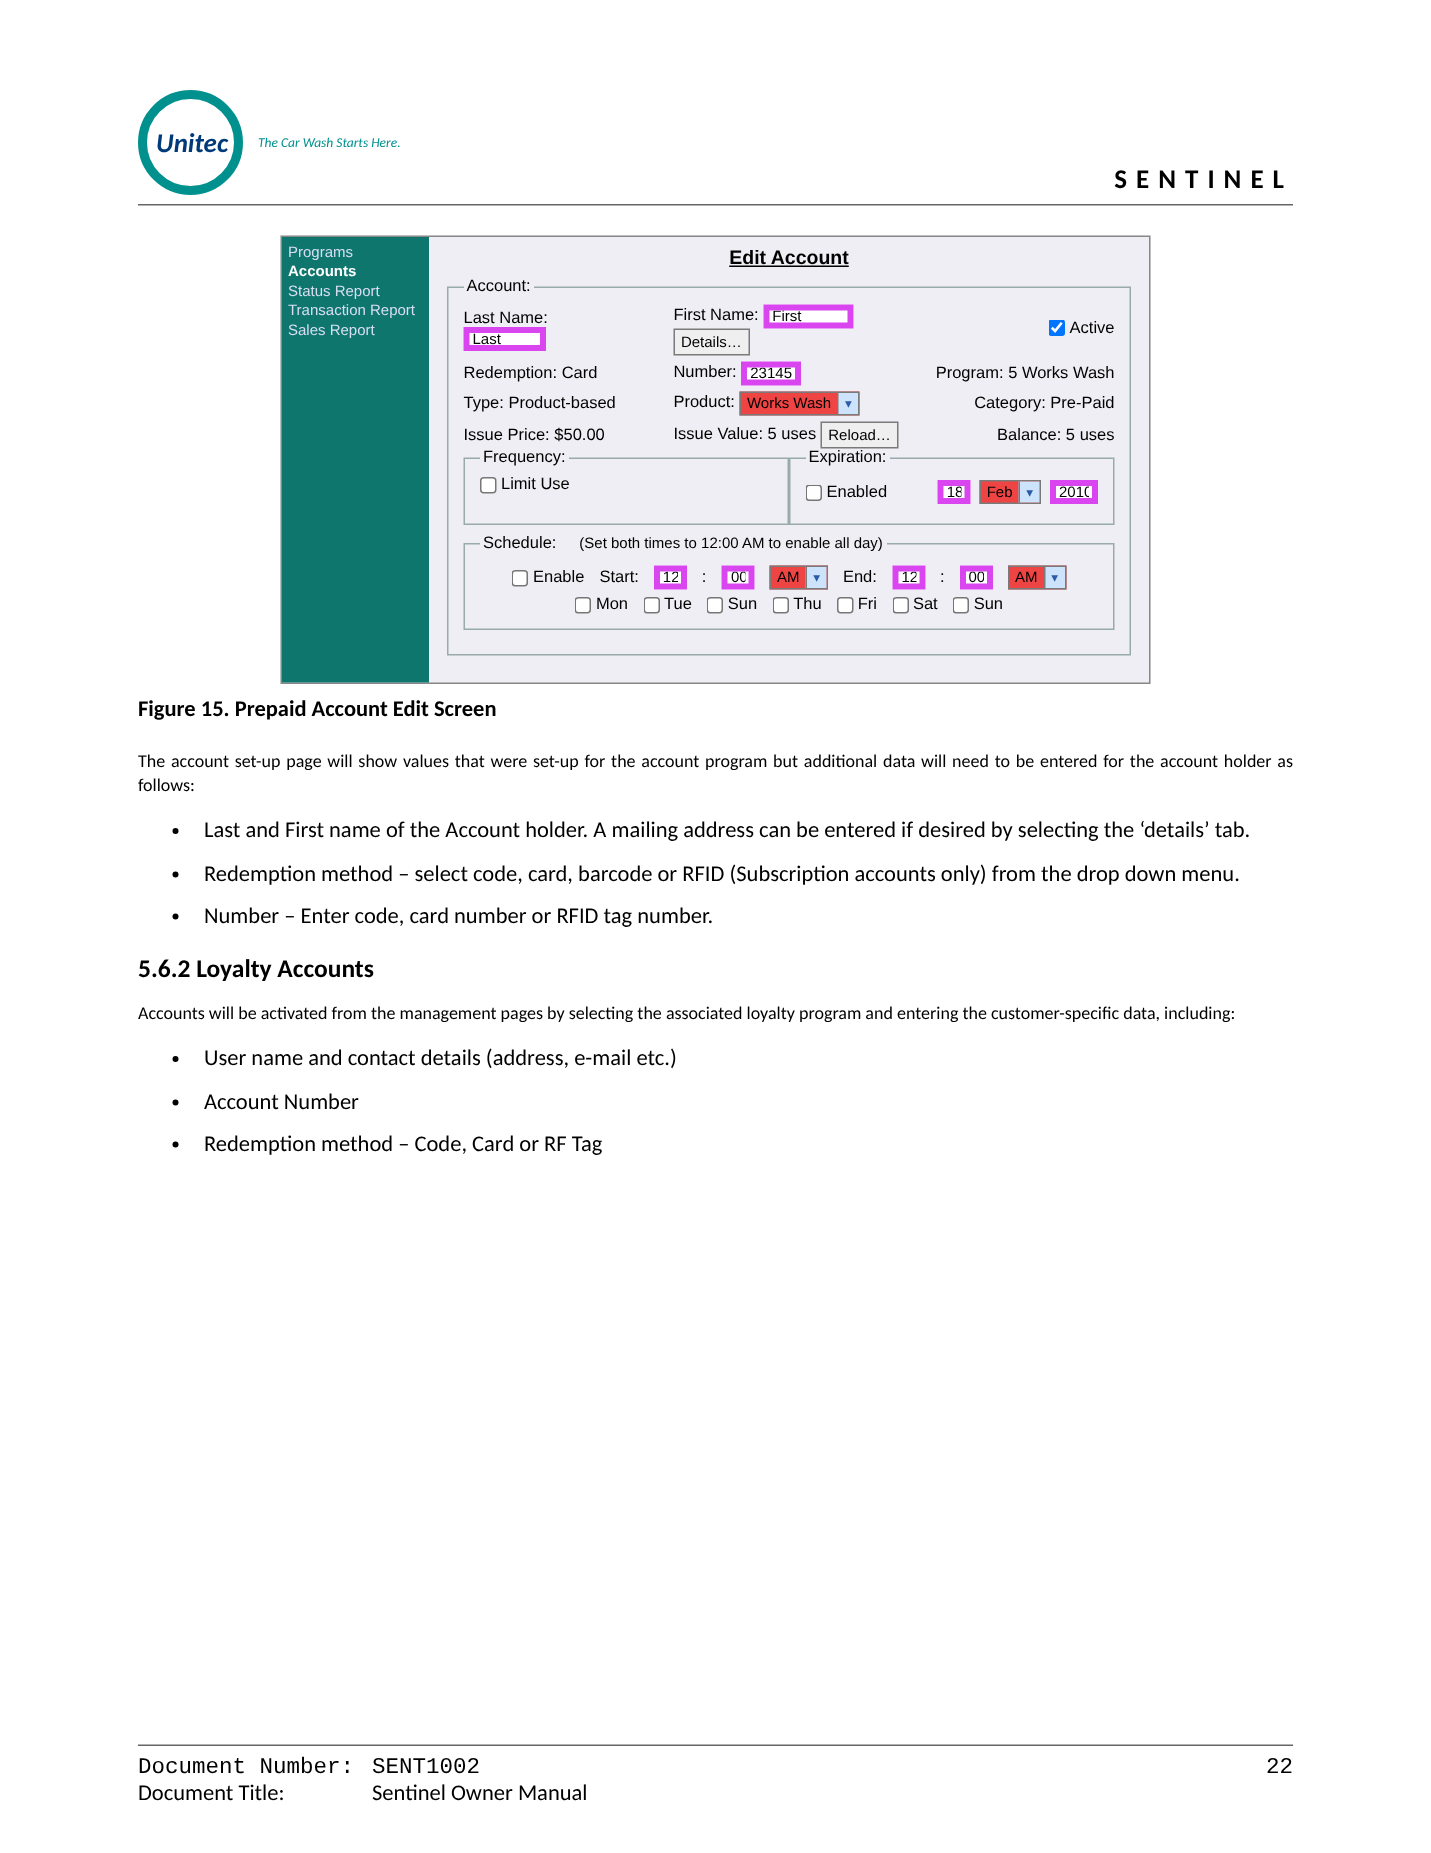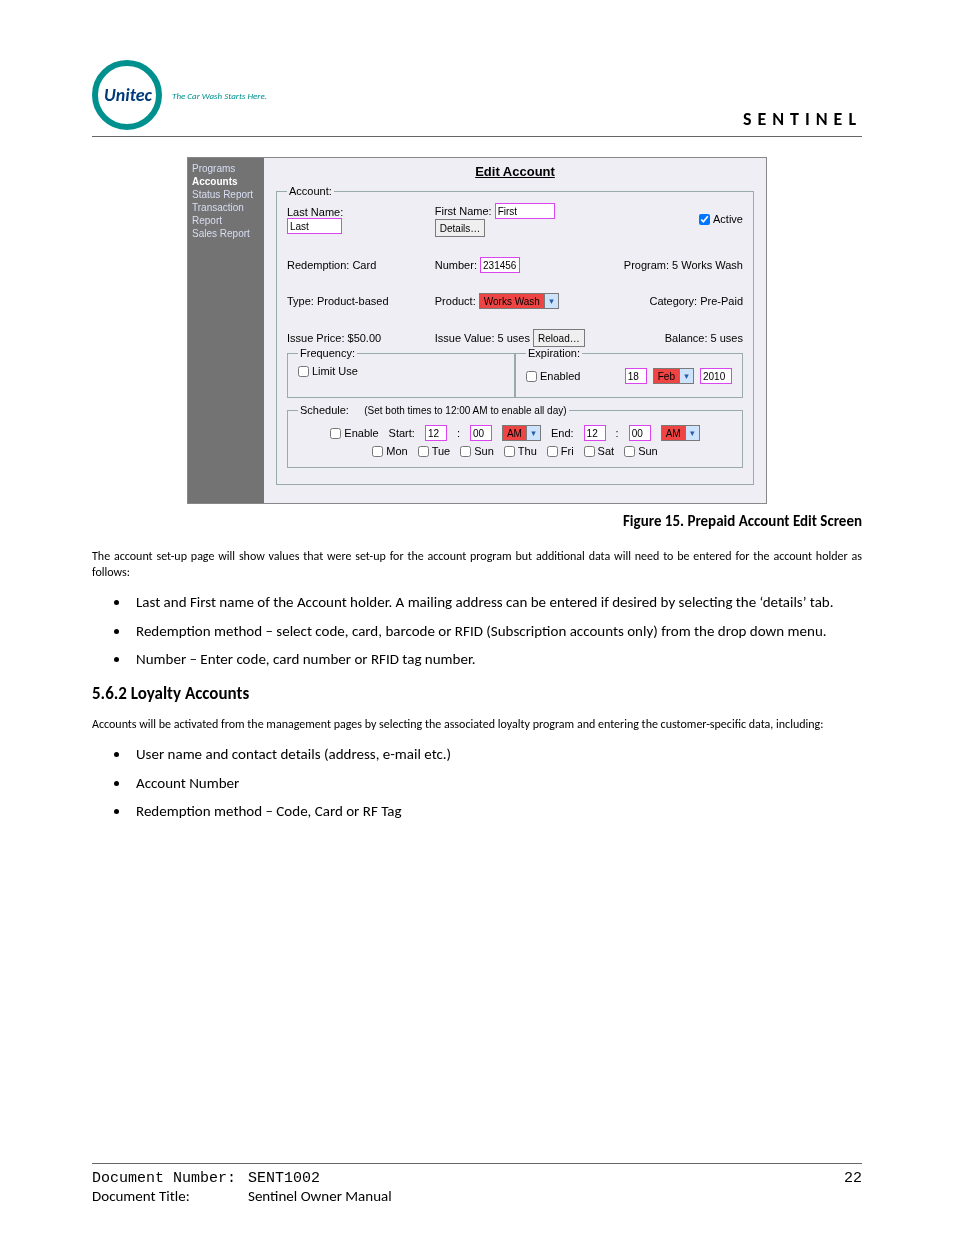--- a/index.html
+++ b/index.html
@@ -54,22 +54,22 @@
     width: 580px;
     margin: 10px auto 6px auto;
     border: 1px solid #888;
     display: flex;
     background: #eeeef4;
     font-family: Arial, sans-serif;
     font-size: 11px;
     color: #000;
   }
   .sidebar {
-    width: 76px;
-    background: #737373;
+    width: 98px;
+    background: #0f766e;
     color: #d8def2;
     font-size: 10px;
     line-height: 1.3;
     padding: 4px 4px;
   }
   .sidebar div { cursor: pointer; }
   .sidebar .cur { color: #fff; font-weight: bold; }
   .panel {
     flex: 1;
     padding: 4px 12px 12px 12px;
@@ -84,36 +84,36 @@
   }
   .panel fieldset {
     border: 1px solid #9aa;
     margin: 0 0 6px 0;
     padding: 6px 10px 10px 10px;
   }
   .panel legend { font-size: 11px; padding: 0 2px; }
   .row { display: flex; align-items: center; margin: 3px 0; gap: 6px; }
   .lbl { white-space: nowrap; }
   .panel input[type=text] {
-    height: 16px; font-size: 10px; border: 1px solid #d946ef;
+    height: 16px; font-size: 10px; border: 4px solid #d946ef;
     padding: 0 2px;
   }
   .panel select, .panel .btn {
     font-size: 10px; height: 18px; border: 1px solid #7a7a7a;
     background: #efefef; padding: 0 4px; cursor: pointer;
   }
   .btn { display: inline-flex; align-items: center; }
   .right { text-align: right; }
-  .grid3 { display: grid; grid-template-columns: 1.1fr 1.4fr 1fr; gap: 20px 12px; align-items: center;}
+  .grid3 { display: grid; grid-template-columns: 1.1fr 1.4fr 1fr; gap: 4px 12px; align-items: center;}
   .sub-fieldset { display: flex; }
   .sub-fieldset fieldset { flex: 1; }
   .sched-note { font-size: 10px; }
   .days { display: flex; gap: 10px; flex-wrap: wrap; margin-top: 4px;}
   .center { text-align: center; }
-  .figcap { text-align: right; font-weight: bold; margin: 8px 0 18px; font-size: 15px;}
+  .figcap { text-align: left; font-weight: bold; margin: 8px 0 18px; font-size: 15px;}
   .body-text { font-size: 12px; line-height: 1.35; text-align: justify; }
   ul.body { margin: 8px 0 14px 38px; padding: 0; }
   ul.body li {
     margin: 4px 0 8px 0;
     padding-left: 6px;
     font-size: 15px;
     line-height: 1.35;
     text-align: justify;
   }
   h3.section { font-size: 17px; font-weight: bold; margin: 14px 0 8px 0; }

